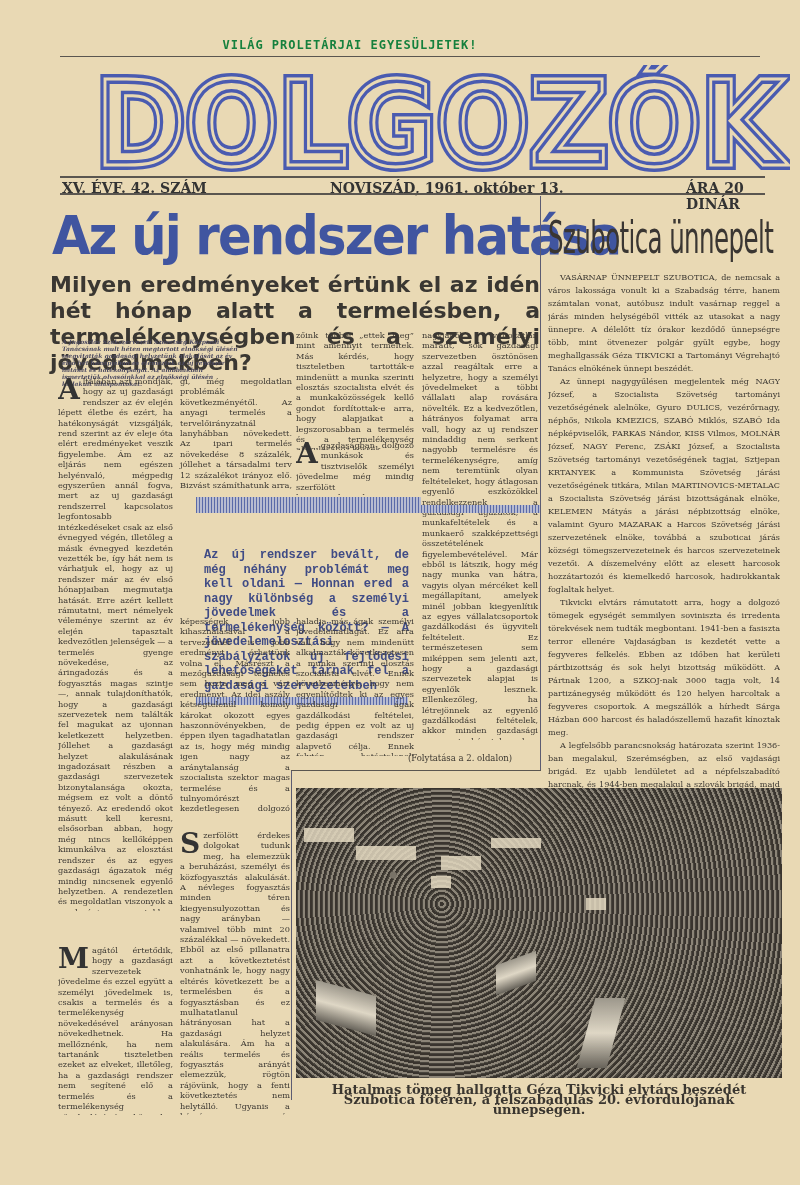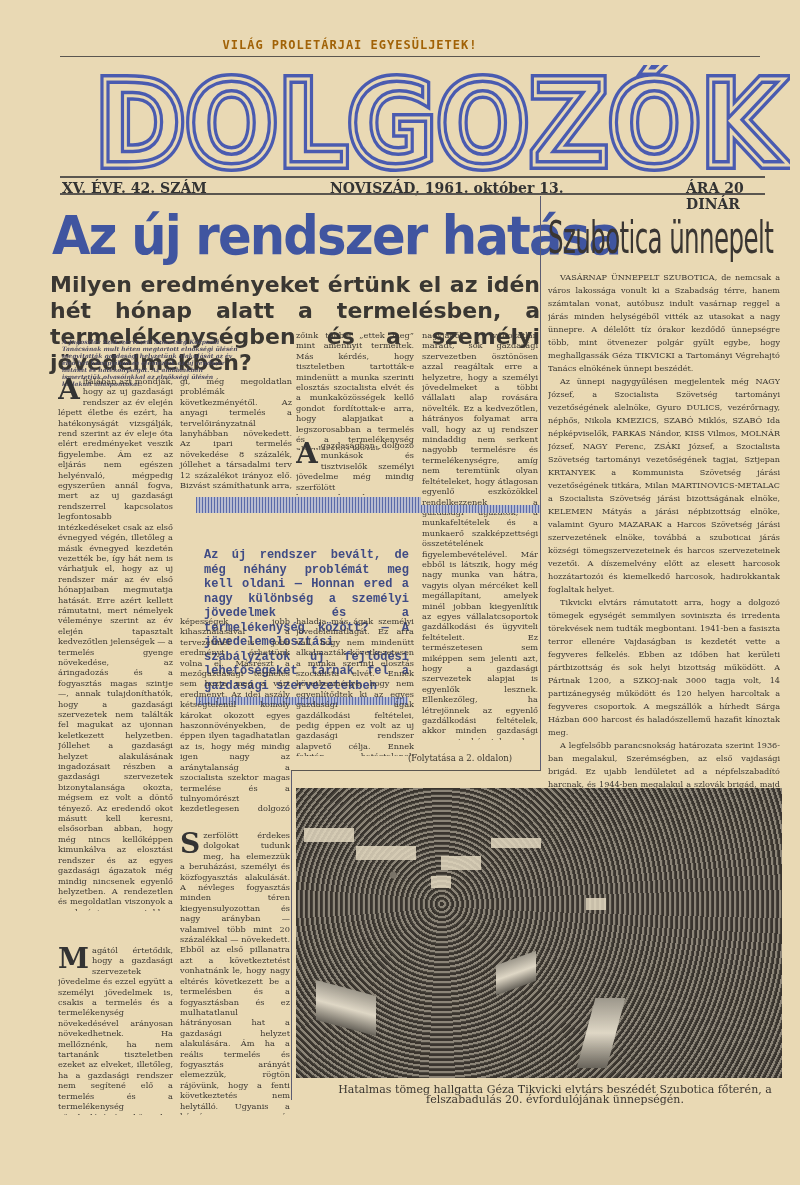--- a/index.html
+++ b/index.html
@@ -1,18 +1,18 @@
 <!DOCTYPE html>
 <html><head>
 <meta charset="utf-8">
 <style>
   html,body{margin:0;padding:0;}
   body{width:800px;height:1185px;background:#e9d9b4;position:relative;overflow:hidden;font-family:"DejaVu Serif",serif;color:#3a3630;}
   .abs{position:absolute;}
-  .slogan{left:0;width:700px;top:38px;text-align:center;font-family:"DejaVu Sans Mono",monospace;font-weight:bold;font-size:12px;letter-spacing:1px;color:#a16207;}
+  .slogan{left:0;width:700px;top:38px;text-align:center;font-family:"DejaVu Sans Mono",monospace;font-weight:bold;font-size:12px;letter-spacing:1px;color:#15803d;}
   .rule{background:#5a5650;height:1px;}
   .masthead{left:58px;top:65px;width:700px;height:110px;margin-left:32px;}
   .masthead svg{width:100%;height:100%;}
   .infobar{top:178px;height:14px;font-size:14px;font-weight:bold;color:#333;font-family:"DejaVu Serif",serif;}
   .headline{left:52px;top:204px;width:490px;font-family:"DejaVu Sans",sans-serif;font-weight:bold;font-size:54px;color:#4055a0;letter-spacing:-2px;transform:scaleX(0.92);transform-origin:left;line-height:64px;white-space:nowrap;}
   .subhead{left:50px;top:272px;width:490px;font-family:"DejaVu Sans",sans-serif;font-weight:bold;font-size:22px;line-height:26px;color:#3a3732;text-align:justify;}
   .lead{left:62px;top:338px;width:176px;font-size:6px;line-height:7px;font-style:italic;font-weight:bold;color:#4c4a60;}
   .col{font-size:8.2px;line-height:10.4px;text-align:justify;color:#3c3832;overflow:hidden;}
   .dropcap{float:left;font-size:28px;line-height:24px;font-weight:bold;margin-right:3px;margin-top:2px;color:#333;}
   .bluebox{left:196px;top:505px;width:345px;height:100px;}
@@ -21,21 +21,21 @@
   .vline{background:#5c5c72;width:1px;}
   .sideTitle{left:548px;top:208px;width:232px;font-family:"DejaVu Sans Condensed","DejaVu Sans",sans-serif;font-size:44px;line-height:60px;color:#3a3632;transform:scaleX(0.62);transform-origin:left;white-space:nowrap;letter-spacing:-1px;width:380px;}
   .side{left:548px;top:271px;width:232px;font-size:8.1px;line-height:13px;}
   .side p{margin:0;text-indent:12px;}
   .photo{left:296px;top:788px;width:486px;height:290px;background:
      radial-gradient(circle at 20% 30%,#7a746a 0 3px,transparent 4px),
      repeating-radial-gradient(circle at 30% 40%,#3f3b35 0 2px,#8a8478 2px 4px,#4e4a43 4px 5px),
      #514c45;filter:contrast(1.1);}
   .photo .banner{position:absolute;background:#d8cfb8;opacity:.85;}
   .photo .flag{position:absolute;background:linear-gradient(#9a958a,#d6cfbf,#6a665e);}
-  .caption{left:312px;top:1085px;width:486px;font-size:11px;line-height:10px;font-weight:normal;text-align:center;color:#3a3630;}
+  .caption{left:296px;top:1085px;width:486px;font-size:13px;line-height:10px;font-weight:bold;text-align:center;color:#3a3630;}
   .cont{left:408px;top:753px;font-size:8.5px;color:#3a3630;}
   p{margin:0;}
 </style>
 </head>
 <body>
 
 <div class="abs slogan">VILÁG PROLETÁRJAI EGYESÜLJETEK!</div>
 <div class="abs rule" style="left:60px;top:56px;width:700px;"></div>
 
 <div class="abs masthead">

